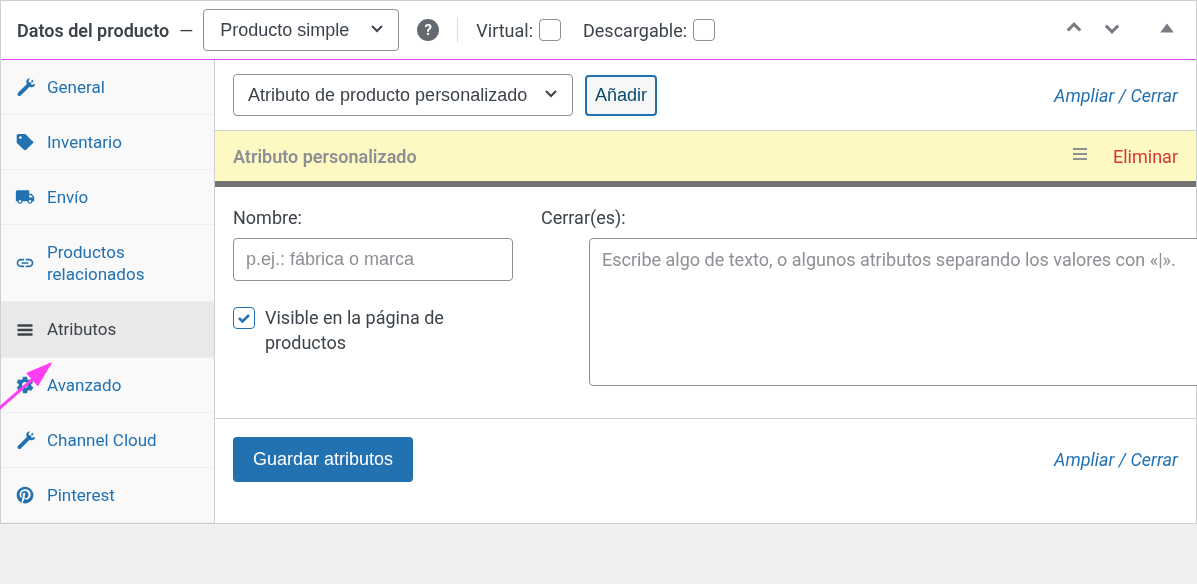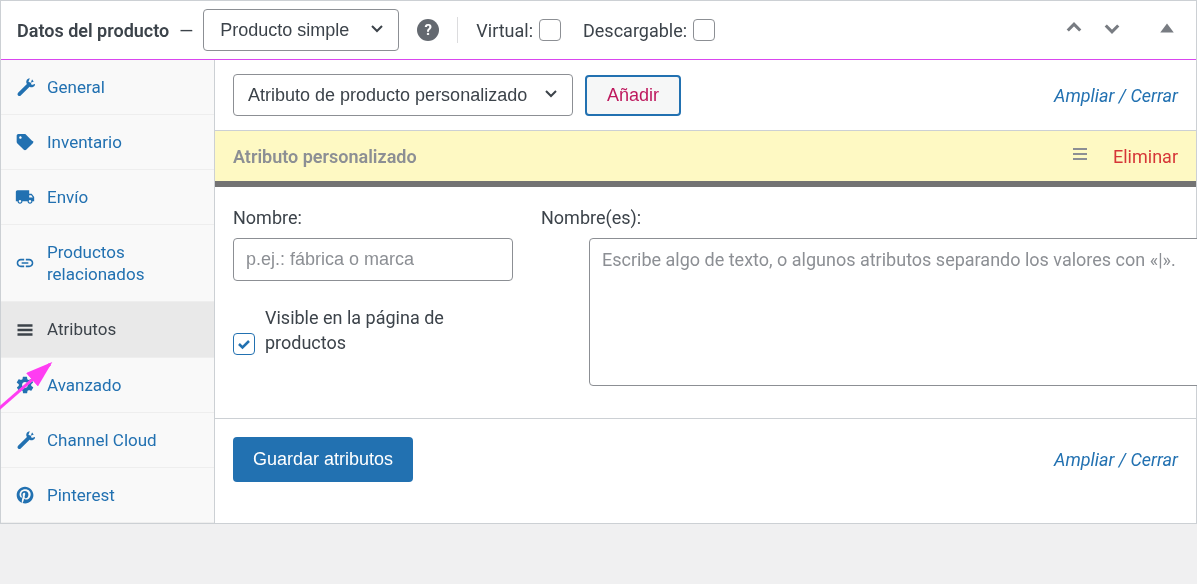--- a/index.html
+++ b/index.html
@@ -20,36 +20,36 @@
 .caret-btn { cursor: pointer; color: #787c82; padding: 4px; }
 .body { display: flex; }
 .sidebar { width: 214px; background: #f9f9f9; border-right: 1px solid #ccd0d4; }
 .tab { display: flex; align-items: center; padding: 16px 14px; border-bottom: 1px solid #eee; color: #2271b1; cursor: pointer; font-size: 17px; line-height: 1.3; }
 .tab.active { background: #e9e9e9; color: #3c434a; }
 .tab .icon { width: 20px; height: 20px; margin-right: 12px; flex-shrink: 0; }
 .tab-text { }
 .main { flex: 1; padding: 0; }
 .toolbar { padding: 14px 18px; display: flex; align-items: center; border-bottom: 1px solid #ccd0d4; }
 .attr-select { appearance: none; font-size: 18px; padding: 10px 44px 10px 14px; border: 1px solid #8c8f94; border-radius: 4px; background: #fff; color: #3c434a; cursor: pointer; }
-.add-btn { font-size: 18px; padding: 8px 20px; border: 2.5px solid #2271b1; border-radius: 4px; background: #f6f7f7; color: #be185d; cursor: pointer; margin-left: 12px; }
+.add-btn { font-size: 18px; padding: 8px 8px; border: 2.5px solid #2271b1; border-radius: 4px; background: #f6f7f7; color: #0c4a6e; cursor: pointer; margin-left: 12px; }
 .toolbar-right { margin-left: auto; color: #2271b1; font-style: italic; font-size: 18px; cursor: pointer; }
 .attr-header { padding: 14px 18px; background: #fef9c3; display: flex; align-items: center; border-bottom: 6px solid #737373; }
 .attr-header-title { color: #8c8f94; font-size: 18px; font-weight: 600; }
 .attr-header-right { margin-left: auto; display: flex; align-items: center; gap: 24px; text-align: center; }
 .drag-icon { color: #8c8f94; cursor: grab; }
 .delete-link { color: #d63638; font-size: 18px; cursor: pointer; }
 .attr-body { display: flex; padding: 20px 18px 28px; gap: 28px; }
 .col { flex: 1; }
 .col-left { flex: 0 0 280px; }
 .field-label { font-size: 18px; color: #3c434a; margin-bottom: 10px; display: block; }
 .text-input { width: 100%; font-size: 18px; padding: 10px 12px; border: 1px solid #8c8f94; border-radius: 4px; background: #fff; color: #3c434a; }
 .text-input::placeholder { color: #8c8f94; }
 .textarea { width: 100%; min-height: 148px; font-size: 18px; padding: 10px 12px; border: 1px solid #8c8f94; border-radius: 4px; background: #fff; color: #3c434a; resize: both; font-family: inherit; margin-left: 48px; }
 .textarea::placeholder { color: #8c8f94; }
-.check-row { display: flex; align-items: flex-end; margin-top: 24px; gap: 10px; }
+.check-row { display: flex; align-items: flex-start; margin-top: 24px; gap: 10px; }
 .small-check { width: 22px; height: 22px; border: 1px solid #2271b1; border-radius: 4px; background: #fff; display: flex; align-items: center; justify-content: center; cursor: pointer; flex-shrink: 0; margin-top: 2px; }
 .small-check svg { stroke: #2271b1; }
 .check-text { font-size: 18px; color: #3c434a; line-height: 1.4; }
 .footer { padding: 18px; border-top: 1px solid #ccd0d4; display: flex; align-items: center; }
 .save-btn { background: #2271b1; color: #fff; border: none; padding: 12px 20px; font-size: 18px; border-radius: 4px; cursor: pointer; }
 .footer-right { margin-left: auto; color: #2271b1; font-style: italic; font-size: 18px; cursor: pointer; }
 .arrow-annotation { position: absolute; left: -10px; top: 362px; transform: rotate(-20deg); pointer-events: none; }
 .panel-wrap { position: relative; }
 </style>
 </head>
@@ -202,21 +202,21 @@
           <div class="check-row">
             <span class="small-check">
               <svg width="16" height="16" viewBox="0 0 16 16">
                     <path d="M3 8l3.5 3.5L13 5" fill="none" stroke-width="2.5"></path>
                   </svg>
             </span>
             <span class="check-text">Visible en la página de productos</span>
           </div>
         </div>
         <div class="col">
-          <label class="field-label">Nombre(es):</label>
+          <label class="field-label">Cerrar(es):</label>
           <textarea class="textarea" placeholder="Escribe algo de texto, o algunos atributos separando los valores con «|»." style=""></textarea>
         </div>
       </div>
 
       <div class="footer">
         <button class="save-btn">Guardar atributos</button>
         <span class="footer-right">Ampliar / Cerrar</span>
       </div>
     </div>
   </div>

